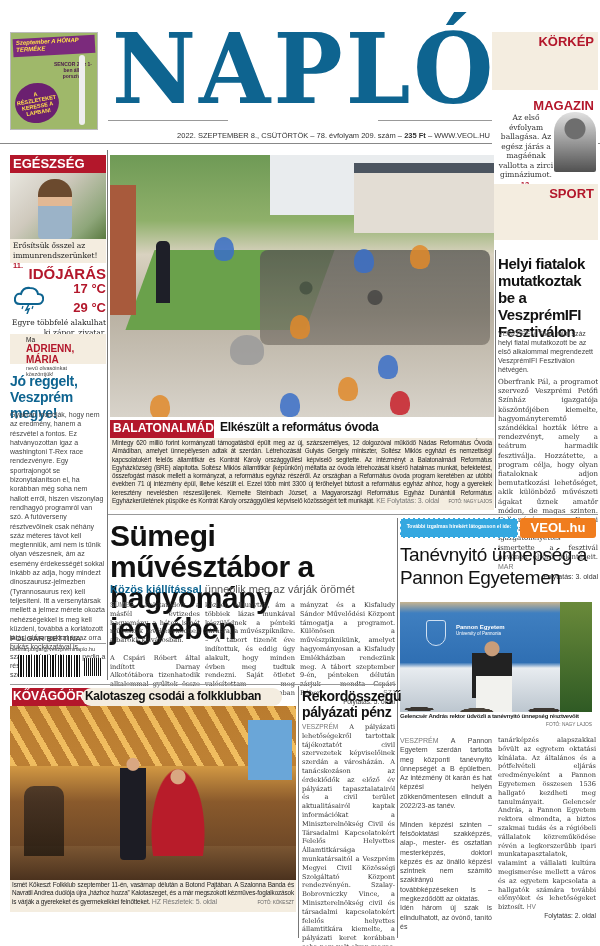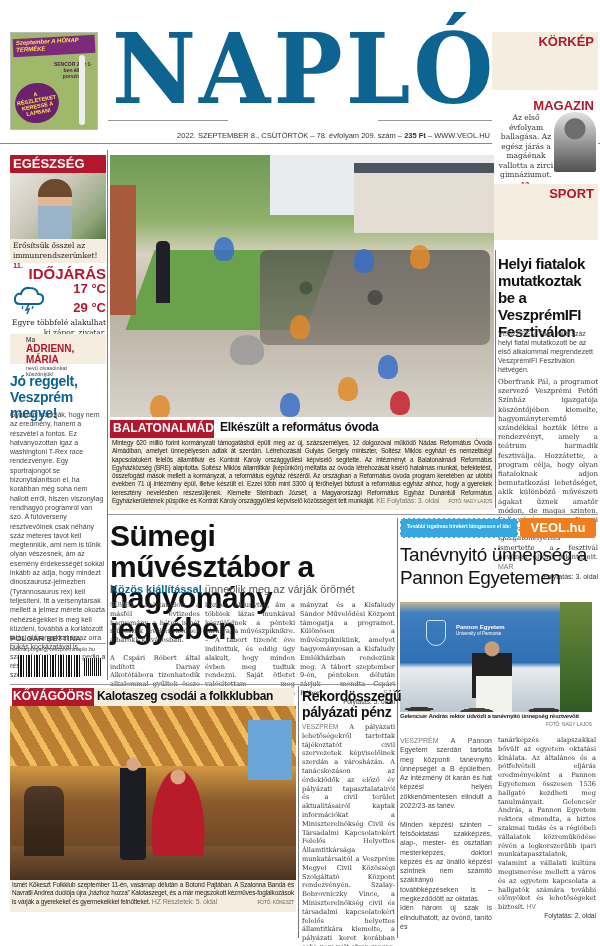--- a/index.html
+++ b/index.html
@@ -97,21 +97,21 @@
   #tanev-photo .plants { position:absolute; left:160px; top:0; width:32px; height:110px; background:linear-gradient(#6a8a3a,#2f5a24); }
   #tanev-photo .heads { position:absolute; left:0; top:82px; width:192px; height:28px; background: radial-gradient(ellipse at 10% 90%, #3a3530 0 14px, transparent 15px), radial-gradient(ellipse at 40% 100%, #4a433a 0 16px, transparent 17px), radial-gradient(ellipse at 75% 95%, #3d3833 0 15px, transparent 16px); }
   #tanev-cap { left:400px; top:713px; width:196px; font: bold 6px "Liberation Sans", sans-serif; color:#222; letter-spacing:-0.2px; }
   #tanev-credit { left:400px; top:722px; width:192px; text-align:right; }
   #tanev-c1 { left:400px; top:736px; width:92px; }
   #tanev-c2 { left:498px; top:736px; width:98px; }
   #tanev-c1 .sansbody { font-family:"Liberation Sans", sans-serif; font-size:7px; line-height:9.3px; color:#444; }
 
   
   #kov-kicker { left:12px; top:688px; width:82px; height:28px; background:#b3172b; color:#fff; font: bold 12px "Liberation Sans", sans-serif; padding:1px 1px; }
-  #kov-head { left:94px; top:688px; width:200px; height:18px; background:#f4ede0; font: bold 12px "Liberation Sans", sans-serif; color:#111; padding:1px 3px; letter-spacing:-0.3px; }
+  #kov-head { left:82px; top:688px; width:200px; height:18px; background:#f4ede0; font: bold 12px "Liberation Sans", sans-serif; color:#111; padding:1px 3px; letter-spacing:-0.3px;border-radius:9px; }
   #kov-photo { left:10px; top:706px; width:286px; height:174px; overflow:hidden; background: linear-gradient(180deg, #c9882f 0%, #e2a648 30%, #8a5a2c 55%, #5b3c24 100%); }
   #kov-photo .beams { position:absolute; left:0; top:0; width:286px; height:60px; background: repeating-linear-gradient(60deg, #f5c466 0 6px, #b5782f 6px 18px); opacity:.8; }
   #kov-photo .window { position:absolute; left:238px; top:14px; width:44px; height:60px; background:#6aa6d8; }
   #kov-photo .dancer-red { position:absolute; left:140px; top:60px; width:56px; height:90px; background: radial-gradient(circle at 50% 12%, #d9a782 0 7px, transparent 8px), radial-gradient(ellipse at 50% 75%, #b81c2a 0 26px, transparent 27px); }
   #kov-photo .dancer-dark { position:absolute; left:110px; top:50px; width:26px; height:104px; background: radial-gradient(circle at 50% 8%, #d9a782 0 6px, transparent 7px), linear-gradient(transparent 12%, #1c1c24 12%); border-radius:4px; }
   #kov-photo .floor { position:absolute; left:0; top:140px; width:286px; height:34px; background: linear-gradient(#7b5632,#4b321e); }
   #kov-cap-box { left:10px; top:880px; width:286px; height:32px; background:#f4ede0; }
   #kov-cap { left:12px; top:881px; width:282px; font: 6.4px "Liberation Sans", sans-serif; color:#222; line-height:8.4px; letter-spacing:-0.15px; text-align:justify; }
   #kov-cap .kref { color:#777; font-size:7px; }
 

